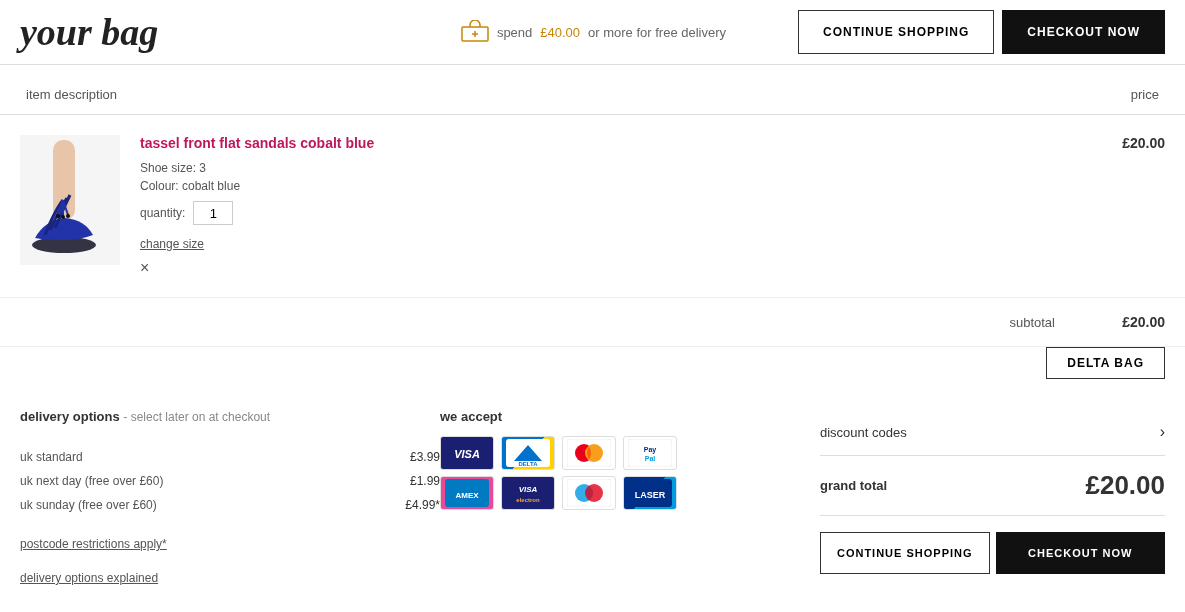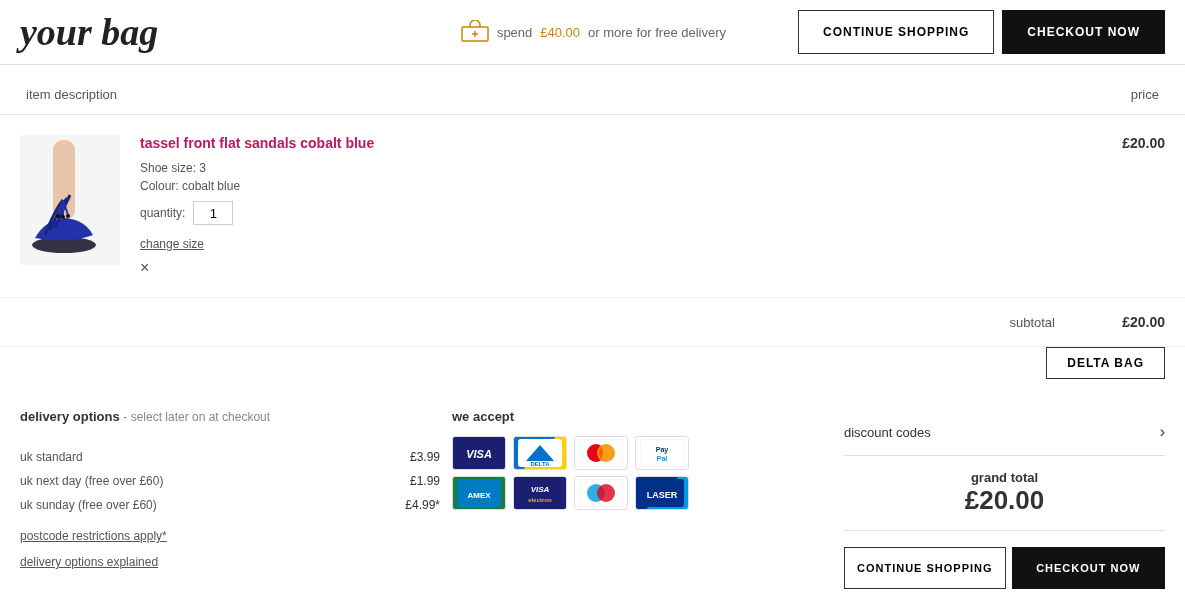--- a/index.html
+++ b/index.html
@@ -33,48 +33,48 @@
     .item-price { color: #333; font-size: 14px; font-weight: bold; white-space: nowrap; }
 
     
     .subtotal-row { display: flex; justify-content: flex-end; align-items: center; padding: 16px 20px; border-bottom: 1px solid #eee; gap: 40px; }
     .subtotal-label { color: #555; font-size: 13px; }
     .subtotal-amount { font-size: 14px; font-weight: bold; color: #333; min-width: 70px; text-align: right; }
     .update-btn-wrapper { display: flex; justify-content: flex-end; padding: 0 20px 10px; }
     .btn-update { border: 1px solid #333; background: #fff; padding: 8px 20px; font-size: 12px; font-weight: bold; letter-spacing: 1px; cursor: pointer; }
 
     
-    .bottom-section { display: grid; grid-template-columns: 420px 370px 1fr; gap: 12px; padding: 20px; }
+    .bottom-section { display: grid; grid-template-columns: 420px 370px 1fr; gap: 0; padding: 20px; }
 
     
     .delivery-options h3 { font-size: 13px; font-weight: bold; color: #333; margin-bottom: 6px; }
     .delivery-options .subtitle { color: #888; font-size: 12px; font-weight: normal; }
     .delivery-row { display: flex; justify-content: space-between; padding: 5px 0; font-size: 12px; color: #555; }
     .delivery-row .price { color: #333; }
-    .delivery-link { color: #555; font-size: 12px; text-decoration: underline; cursor: pointer; display: block; margin-top: 12px; }
+    .delivery-link { color: #555; font-size: 12px; text-decoration: underline; cursor: pointer; display: block; margin-top: 20px; }
 
     
     .payment-section h3 { font-size: 13px; font-weight: bold; color: #333; margin-bottom: 12px; }
     .payment-cards { display: grid; grid-template-columns: repeat(4, 55px); gap: 6px; }
     .card-icon { width: 54px; height: 34px; border: 1px solid #ddd; border-radius: 3px; display: flex; align-items: center; justify-content: center; font-size: 8px; font-weight: bold; color: #fff; overflow: hidden; }
     .card-visa { background: #1a1f71; }
     .card-delta { background: linear-gradient(135deg, #0072CE 50%, #FFD100 50%); color: #000; }
     .card-mastercard { background: #fff; }
     .card-paypal { background: #fff; color: #003087; font-size: 10px; }
-    .card-amex { background: #15803d; text-decoration: underline; }
+    .card-amex { background: #ec4899; text-decoration: underline; }
     .card-visaelectron { background: #1a1f71; font-size: 7px; }
     .card-maestro { background: #fff; }
     .card-laser { background: linear-gradient(135deg, #003087 50%, #009cde 50%); }
 
     
     .summary-section { padding-left: 10px; }
     .discount-row { display: flex; justify-content: space-between; align-items: center; padding: 14px 0; border-bottom: 1px solid #ddd; cursor: pointer; }
     .discount-label { font-size: 13px; color: #333; font-weight: normal; }
     .chevron-right { color: #333; font-size: 16px; }
-    .grand-total-row { display: flex; justify-content: space-between; align-items: center; padding: 14px 0; border-bottom: 1px solid #ddd; flex-direction: column; }
+    .grand-total-row { display: flex; justify-content: space-between; align-items: center; padding: 14px 0; border-bottom: 1px solid #ddd; }
     .grand-total-label { font-size: 13px; color: #333; font-weight: bold; }
     .grand-total-amount { font-size: 26px; font-weight: bold; color: #333; }
     .summary-buttons { display: flex; gap: 6px; margin-top: 16px; }
     .btn-outline-sm { border: 1px solid #333; background: #fff; padding: 14px 12px; font-size: 11px; font-weight: bold; letter-spacing: 1px; cursor: pointer; flex: 1; white-space: nowrap; }
     .btn-solid-sm { border: 1px solid #111; background: #111; color: #fff; padding: 14px 12px; font-size: 11px; font-weight: bold; letter-spacing: 1px; cursor: pointer; flex: 1; white-space: nowrap; }
   </style>
 </head>
 <body>
 
 <div class="header">

